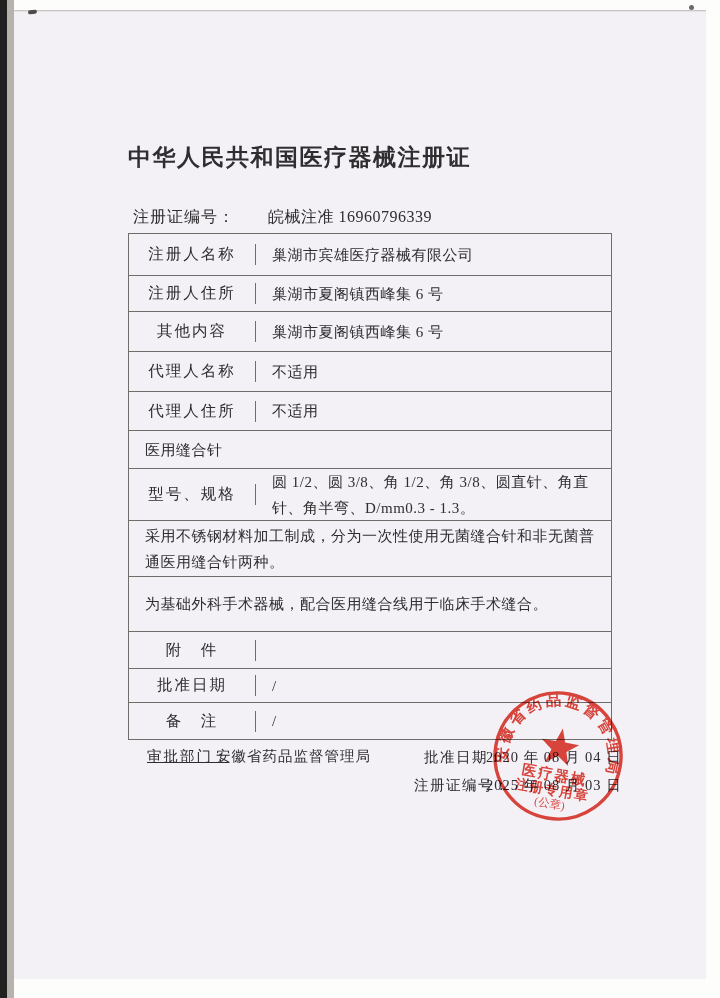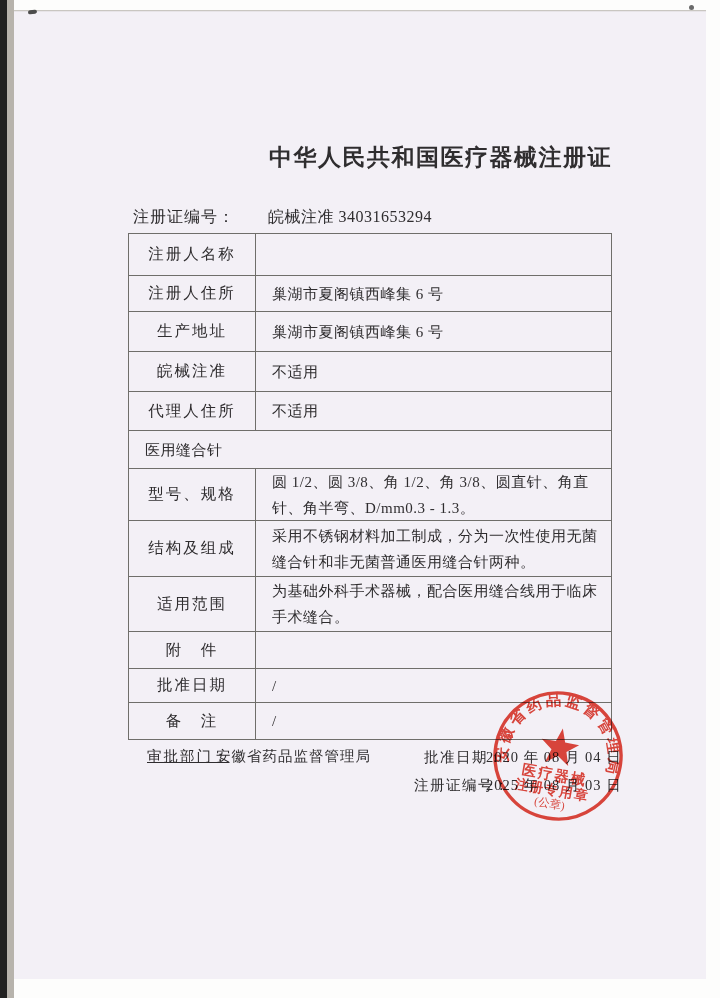--- a/index.html
+++ b/index.html
@@ -15,32 +15,32 @@
     position:absolute;left:14px;top:10px;width:692px;height:968px;
     background:#f3f0f6;
     border-top:1px solid #c9c6c1;
     box-shadow:inset 0 1px 0 #e7e4e8;
   }
   .speck-a{position:absolute;left:28px;top:10px;width:9px;height:4px;background:#4c4c4c;border-radius:2px;transform:rotate(-8deg);}
   .speck-b{position:absolute;left:689px;top:5px;width:5px;height:5px;background:#6a6a6a;border-radius:50%;}
 
   .doc-title{
     position:absolute;left:128px;top:142px;width:484px;
-    text-align:right;font-size:23px;font-weight:bold;letter-spacing:1.5px;
+    text-align:left;font-size:23px;font-weight:bold;letter-spacing:1.5px;
   }
   .certline{position:absolute;top:207px;font-size:16px;letter-spacing:1px;}
   .certline.lab{left:133px;}
   .certline.val{left:268px;letter-spacing:.5px;}
 
   .regtable{
     position:absolute;left:128px;top:233px;width:484px;
     border:1px solid #6f6e6a;border-bottom:none;
     box-sizing:border-box;
   }
-  .trow{display:flex;border-bottom:1px solid #6f6e6a;box-sizing:border-box;}
+  .trow{display:flex;border-bottom:1px solid #6f6e6a;box-sizing:border-box;align-items:center;}
   .tlabel{
     width:127px;min-width:127px;box-sizing:border-box;
     border-right:1px solid #6f6e6a;
     display:flex;align-items:center;justify-content:center;
     font-size:15.5px;letter-spacing:2px;
   }
   .tvalue{
     flex:1;display:flex;align-items:center;
     padding:3px 10px 3px 16px;font-size:15px;letter-spacing:.5px;
   }
@@ -65,40 +65,43 @@
 <div class="scan">
   <div class="paper"></div>
   <div class="edge-left-dark"></div>
   <div class="edge-left-gray"></div>
   <div class="speck-a"></div>
   <div class="speck-b"></div>
 
   <div class="doc-title">中华人民共和国医疗器械注册证</div>
 
   <div class="certline lab">注册证编号：</div>
-  <div class="certline val">皖械注准 34031653294</div>
+  <div class="certline val">皖械注准 16960796339</div>
 
   <div class="regtable">
     <div class="trow" style="height:42px">
       <div class="tlabel">注册人名称</div>
+      <div class="tvalue">
+          <span>巢湖市宾雄医疗器械有限公司</span>
+        </div>
     </div>
     <div class="trow" style="height:36px">
       <div class="tlabel">注册人住所</div>
       <div class="tvalue">
           <span>巢湖市夏阁镇西峰集 6 号</span>
         </div>
     </div>
     <div class="trow" style="height:40px">
-      <div class="tlabel">生产地址</div>
+      <div class="tlabel">其他内容</div>
       <div class="tvalue">
           <span>巢湖市夏阁镇西峰集 6 号</span>
         </div>
     </div>
     <div class="trow" style="height:40px">
-      <div class="tlabel">皖械注准</div>
+      <div class="tlabel">代理人名称</div>
       <div class="tvalue">
           <span>不适用</span>
         </div>
     </div>
     <div class="trow" style="height:39px">
       <div class="tlabel">代理人住所</div>
       <div class="tvalue">
           <span>不适用</span>
         </div>
     </div>
@@ -107,27 +110,25 @@
           <span>医用缝合针</span>
         </div>
     </div>
     <div class="trow" style="height:52px">
       <div class="tlabel">型号、规格</div>
       <div class="tvalue">
           <span>圆 1/2、圆 3/8、角 1/2、角 3/8、圆直针、角直针、角半弯、D/mm0.3 - 1.3。</span>
         </div>
     </div>
     <div class="trow" style="height:56px">
-      <div class="tlabel">结构及组成</div>
       <div class="tvalue">
           <span>采用不锈钢材料加工制成，分为一次性使用无菌缝合针和非无菌普通医用缝合针两种。</span>
         </div>
     </div>
     <div class="trow" style="height:55px">
-      <div class="tlabel">适用范围</div>
       <div class="tvalue">
           <span>为基础外科手术器械，配合医用缝合线用于临床手术缝合。</span>
         </div>
     </div>
     <div class="trow" style="height:37px">
       <div class="tlabel">附　件</div>
     </div>
     <div class="trow" style="height:34px">
       <div class="tlabel">批准日期</div>
       <div class="tvalue">

